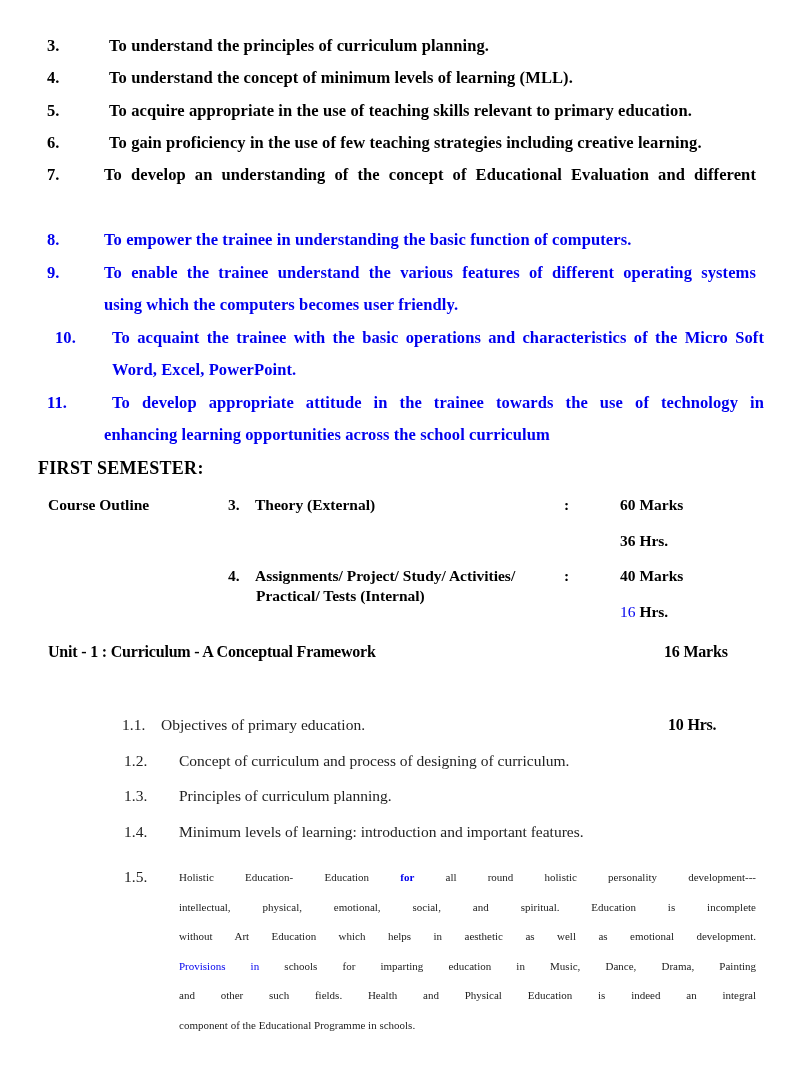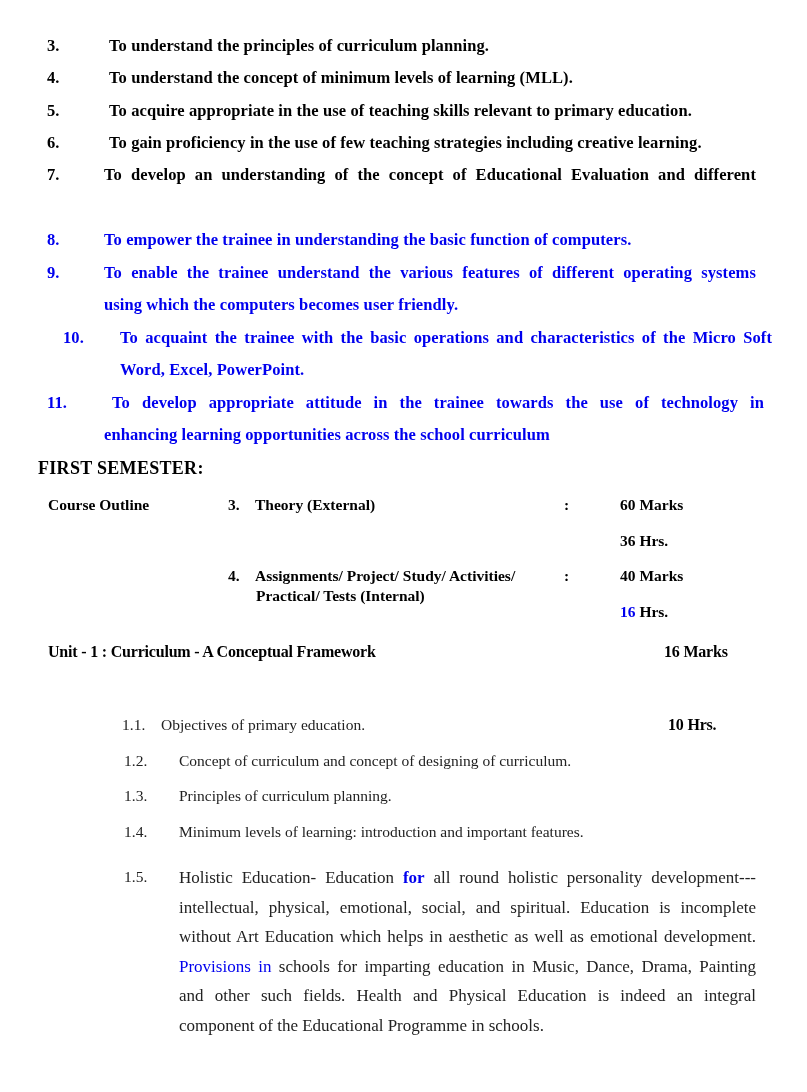--- a/index.html
+++ b/index.html
@@ -8,21 +8,21 @@
   .abs { position: absolute; white-space: nowrap; }
   .obj { font-weight: bold; font-size: 16.5px; letter-spacing: 0.1px; }
   .blue { color: #0000ee; }
   .num { position: absolute; left: 47px; }
   .just { position: absolute; left: 104px; width: 652px; text-align: justify; text-align-last: justify; white-space: normal; }
   .cont { position: absolute; left: 104px; white-space: nowrap; }
   .h-sem { font-weight: bold; font-size: 18px; letter-spacing: 0.3px; }
   .co { font-weight: bold; font-size: 15.5px; }
   .unit { font-weight: bold; font-size: 16px; letter-spacing: -0.2px; }
   .sub { font-size: 15.5px; color: #222; }
-  .para { position: absolute; left: 179px; width: 577px; font-size: 17px; color: #222;
+  .para { position: absolute; left: 179px; width: 577px; font-size: 11px; color: #222;
           text-align: justify; line-height: 29.6px; }
   .para .line { display: block; text-align: justify; text-align-last: justify; height: 29.6px; }
   .para .line.last { text-align-last: left; }
 </style>
 </head>
 <body>
 
 <div>
   <div class="abs obj" style="top:36px;left:0;width:807px;height:22px;">
     <span class="num">3.</span>
@@ -46,21 +46,21 @@
   </div>
   <div class="abs obj blue" style="top:230px;left:0;width:807px;height:22px;">
     <span class="num">8.</span>
     <span class="cont">To empower the trainee in understanding the basic function of computers.</span>
   </div>
   <div class="abs obj blue" style="top:263px;left:0;width:807px;height:56px;">
     <span class="num">9.</span>
     <span class="just" style="top:0;">To enable the trainee understand the various features of different operating systems</span>
     <span class="cont" style="top:32px;">using which the computers becomes user friendly.</span>
   </div>
-  <div class="abs obj blue" style="top:328px;left:16px;width:735px;height:56px;">
+  <div class="abs obj blue" style="top:328px;left:8px;width:735px;height:56px;">
     <span class="num">10.</span>
     <span class="just" style="top:0;">To acquaint the trainee with the basic operations and characteristics of the Micro Soft</span>
     <span class="cont" style="top:32px;">Word, Excel, PowerPoint.</span>
   </div>
   <div class="abs obj blue" style="top:393px;left:0;width:807px;height:56px;">
     <span class="num">11.</span>
     <span class="just" style="top:0;margin-left:8px;">To develop appropriate attitude in the trainee towards the use of technology in</span>
     <span class="cont" style="top:32px;">enhancing learning opportunities across the school curriculum</span>
   </div>
 </div>
@@ -74,33 +74,33 @@
   <div class="abs co" style="top:496px;left:255px;">Theory (External)</div>
   <div class="abs co" style="top:496px;left:564px;">:</div>
   <div class="abs co" style="top:496px;left:620px;">60 Marks</div>
   <div class="abs co" style="top:532px;left:620px;"><span>36</span><span> Hrs.</span></div>
 
   <div class="abs co" style="top:567px;left:228px;">4.</div>
   <div class="abs co" style="top:567px;left:255px;">Assignments/ Project/ Study/ Activities/</div>
   <div class="abs co" style="top:587px;left:256px;">Practical/ Tests (Internal)</div>
   <div class="abs co" style="top:567px;left:564px;">:</div>
   <div class="abs co" style="top:567px;left:620px;">40 Marks</div>
-  <div class="abs co" style="top:603px;left:620px;"><span class="blue" style="font-weight:bold;">16</span><span> Hrs.</span></div>
+  <div class="abs co" style="top:603px;left:620px;"><span class="blue" style="font-weight:normal;">16</span><span> Hrs.</span></div>
 </div>
 
 <div class="abs unit" style="top:643px;left:48px;">Unit - 1 : Curriculum - A Conceptual Framework</div>
 <div class="abs unit" style="top:643px;left:664px;">16 Marks</div>
 <div class="abs unit" style="top:680px;left:668px;margin-top:36px;">10 Hrs.</div>
 
 <div>
   <div class="abs sub" style="top:716px;left:122px;">1.1.</div>
   <div class="abs sub" style="top:716px;left:161px;">Objectives of primary education.</div>
 
   <div class="abs sub" style="top:752px;left:124px;">1.2.</div>
-  <div class="abs sub" style="top:752px;left:179px;">Concept of curriculum and concept of designing of curriculum.</div>
+  <div class="abs sub" style="top:752px;left:179px;">Concept of curriculum and process of designing of curriculum.</div>
 
   <div class="abs sub" style="top:787px;left:124px;">1.3.</div>
   <div class="abs sub" style="top:787px;left:179px;">Principles of curriculum planning.</div>
 
   <div class="abs sub" style="top:823px;left:124px;">1.4.</div>
   <div class="abs sub" style="top:823px;left:179px;">Minimum levels of learning: introduction and important features.</div>
 
   <div class="abs sub" style="top:868px;left:124px;">1.5.</div>
   <div class="para" style="top:863px;">
     <span class="line"><span>Holistic Education- Education </span><b class="blue">for</b><span> all round holistic personality development---</span></span>

